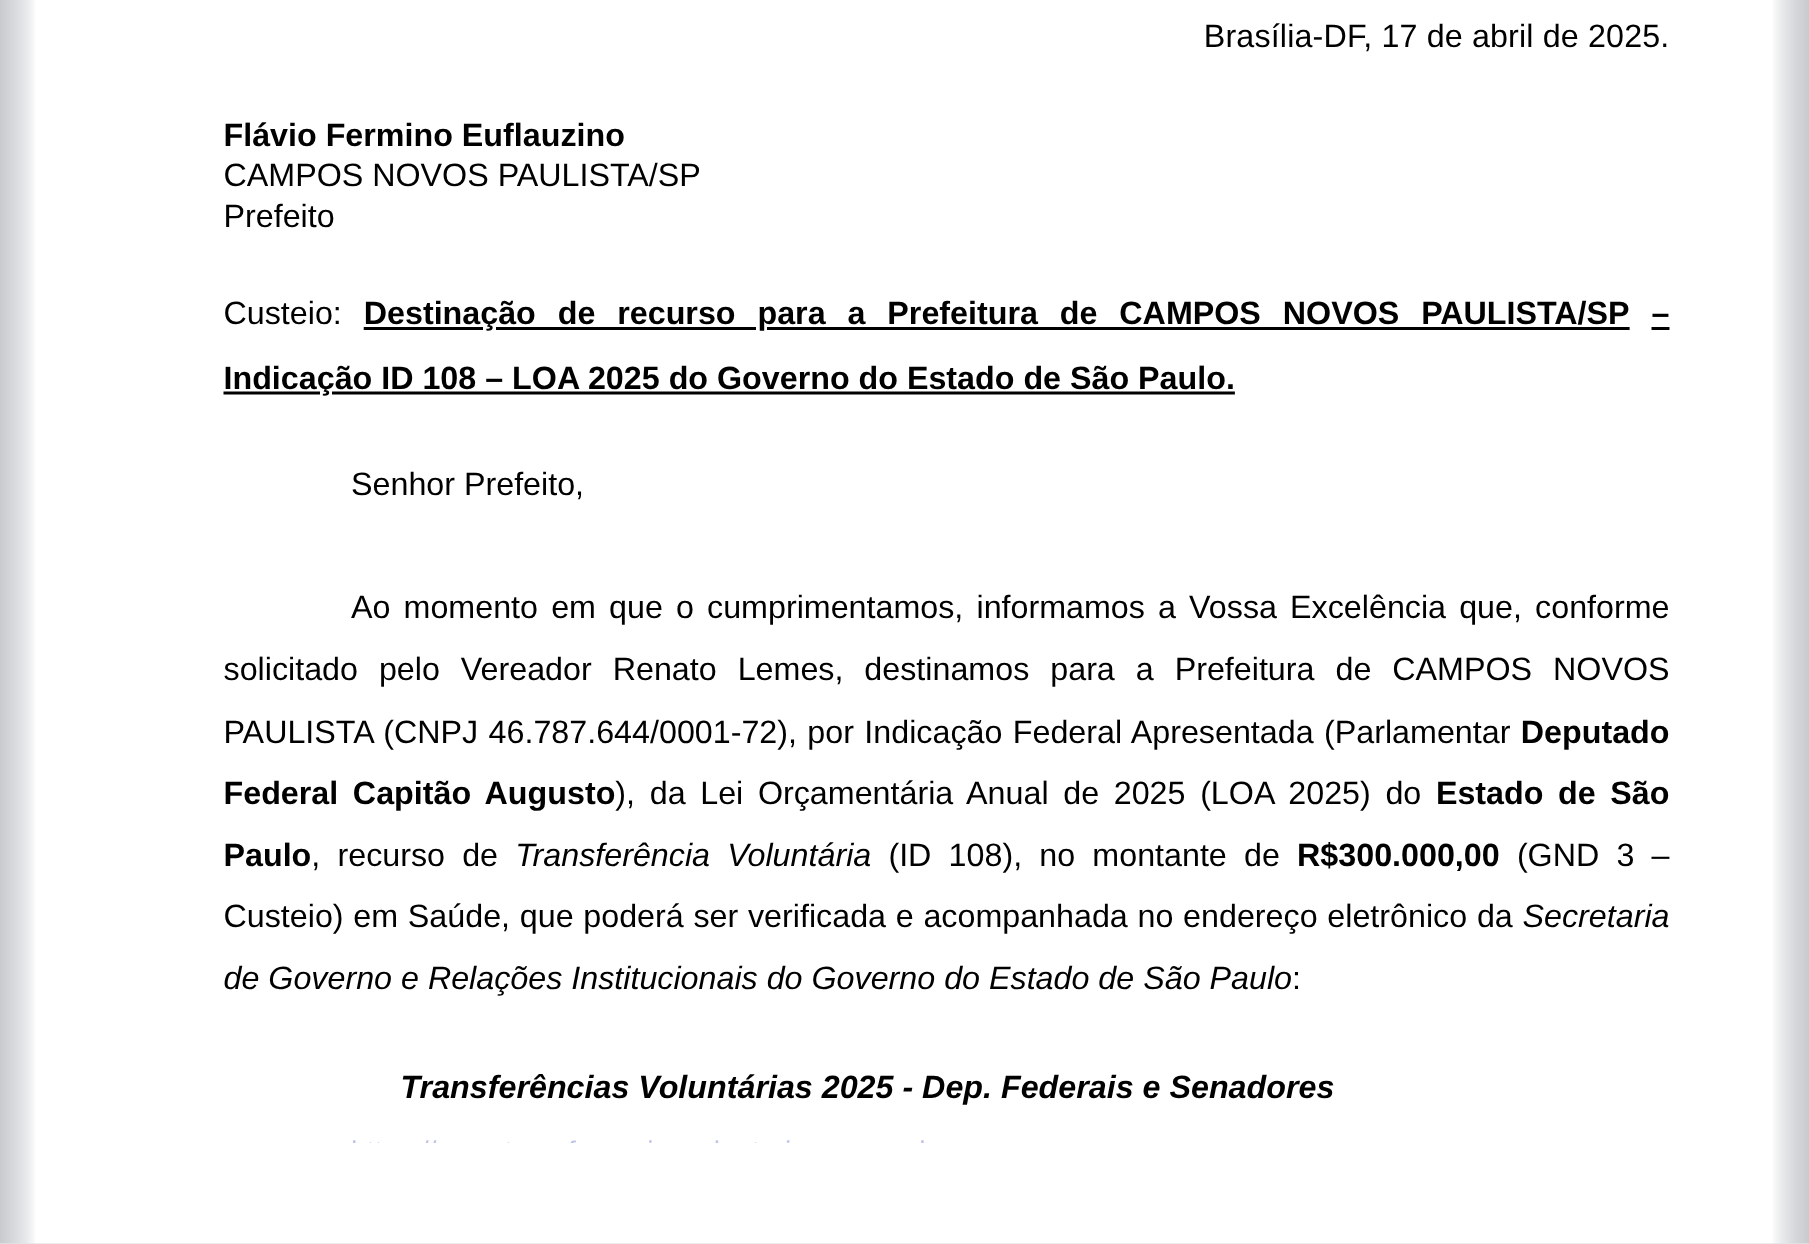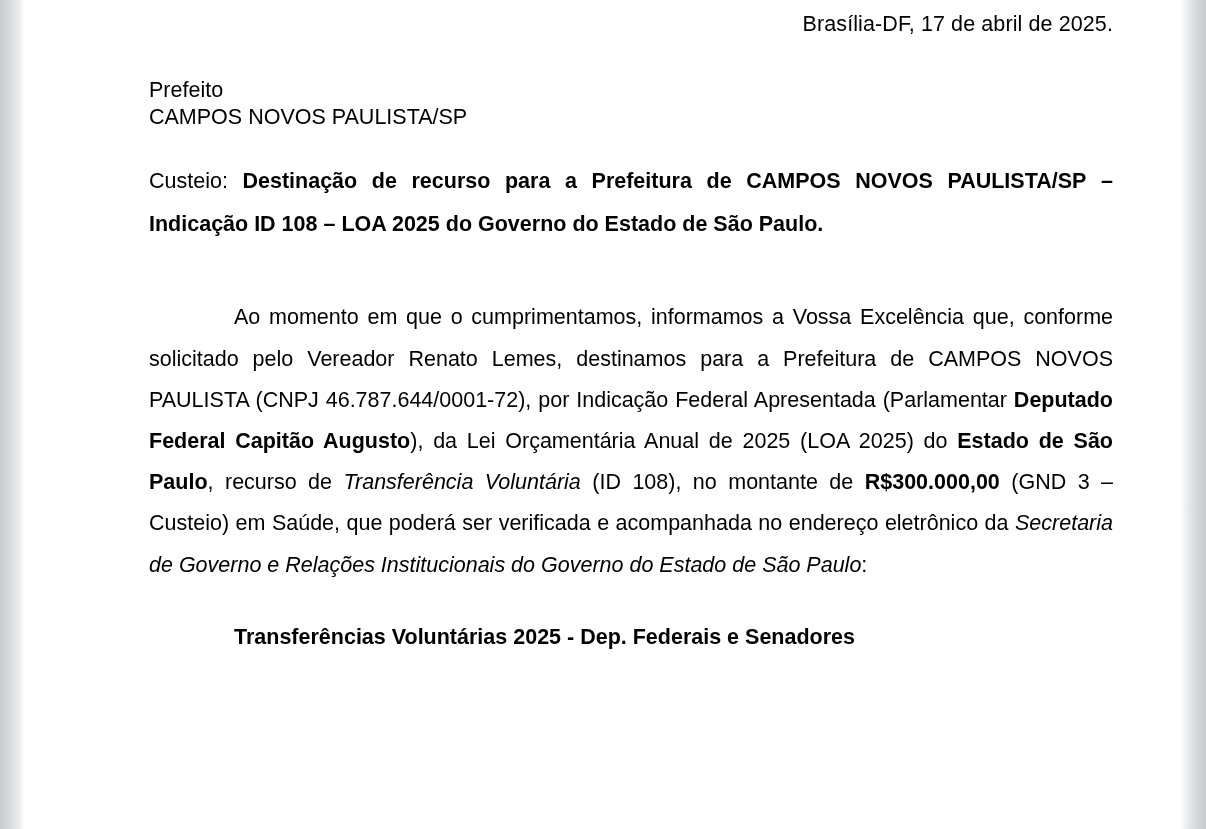--- a/index.html
+++ b/index.html
@@ -54,20 +54,21 @@
     font-weight: bold;
   }
   .subject {
     margin-top: 29px;
     line-height: 43px;
     text-align: justify;
     text-justify: inter-word;
   }
   .subject .bold {
     font-weight: bold;
+    text-decoration: underline;
   }
   .greeting {
     margin-top: 39px;
     text-indent: 85px;
     line-height: 1.0;
   }
   .body-par {
     margin-top: 51px;
     line-height: 41.2px;
     text-align: justify;
@@ -81,23 +82,24 @@
   .body-par i {
     font-style: italic;
   }
   .body-par b i,
   .body-par i b {
     font-weight: normal;
     font-style: italic;
   }
   .section-heading {
     margin-top: 41px;
-    margin-left: 85px;
+    margin-left: 118px;
     font-weight: bold;
     line-height: 1.0;
+    font-style: italic;
   }
   .clipped-line {
     margin-top: 20px;
     margin-left: 85px;
     height: 6px;
     overflow: hidden;
     font-size: 19px;
     line-height: 26px;
     color: #2b3ea8;
     opacity: 0.30;
@@ -107,29 +109,31 @@
 </head>
 <body>
 
 <div class="viewer">
   <div class="page">
     <div class="content">
 
       <div class="date-line">Brasília-DF, 17 de abril de 2025.</div>
 
       <div class="address">
+        <div class="bold">Flávio Fermino Euflauzino</div>
+        <div>CAMPOS NOVOS PAULISTA/SP</div>
         <div>Prefeito</div>
-        <div>CAMPOS NOVOS PAULISTA/SP</div>
       </div>
 
       <div class="subject">
         <span>Custeio:</span> <span class="bold">Destinação de recurso para a Prefeitura de CAMPOS NOVOS PAULISTA/SP</span>
         <span class="bold">– Indicação ID 108 – LOA 2025 do Governo do Estado de São Paulo.</span>
       </div>
 
+      <div class="greeting">Senhor Prefeito,</div>
 
       <div class="body-par">
         <span>Ao momento em que o cumprimentamos, informamos a Vossa Excelência que, conforme solicitado pelo Vereador Renato Lemes, destinamos para a Prefeitura de CAMPOS NOVOS PAULISTA (CNPJ 46.787.644/0001-72), por Indicação Federal Apresentada (Parlamentar </span><b>Deputado Federal Capitão Augusto</b><span>), da Lei Orçamentária Anual de 2025 (LOA 2025) do </span><b>Estado de São Paulo</b><span>, recurso de </span><b><i>Transferência Voluntária</i></b><span> (ID 108), no montante de </span><b>R$300.000,00</b><span> (GND 3 – Custeio) em Saúde, que poderá ser verificada e acompanhada no endereço eletrônico da </span><i>Secretaria de Governo e Relações Institucionais do Governo do Estado de São Paulo</i><span>:</span>
       </div>
 
       <div class="section-heading">Transferências Voluntárias 2025 - Dep. Federais e Senadores</div>
 
       <div class="clipped-line">https://www.transferenciasvoluntarias.sp.gov.br</div>
 
     </div>

